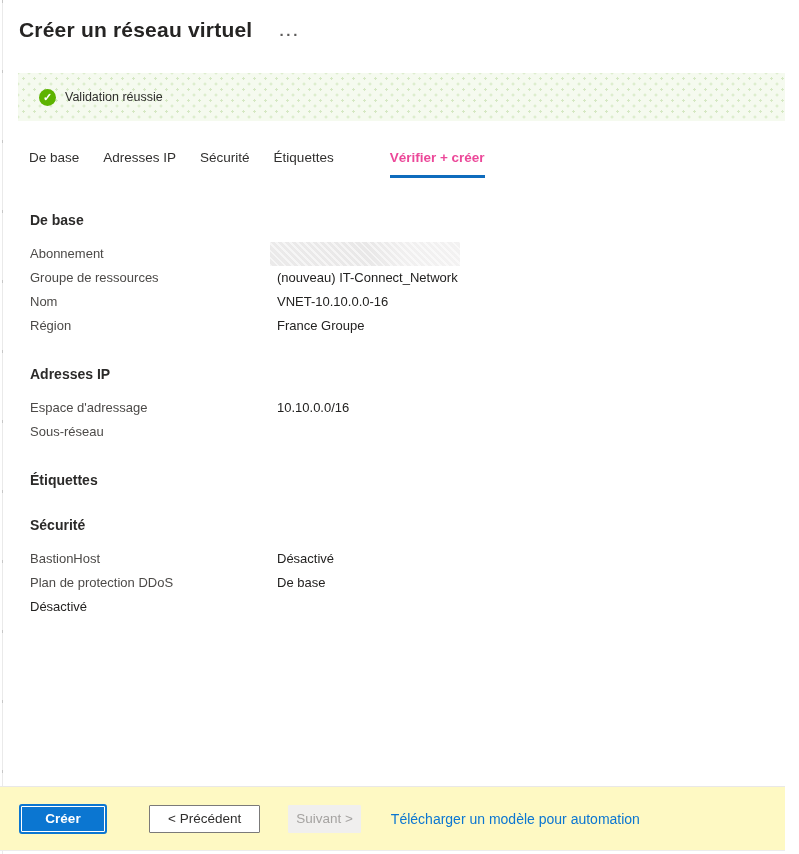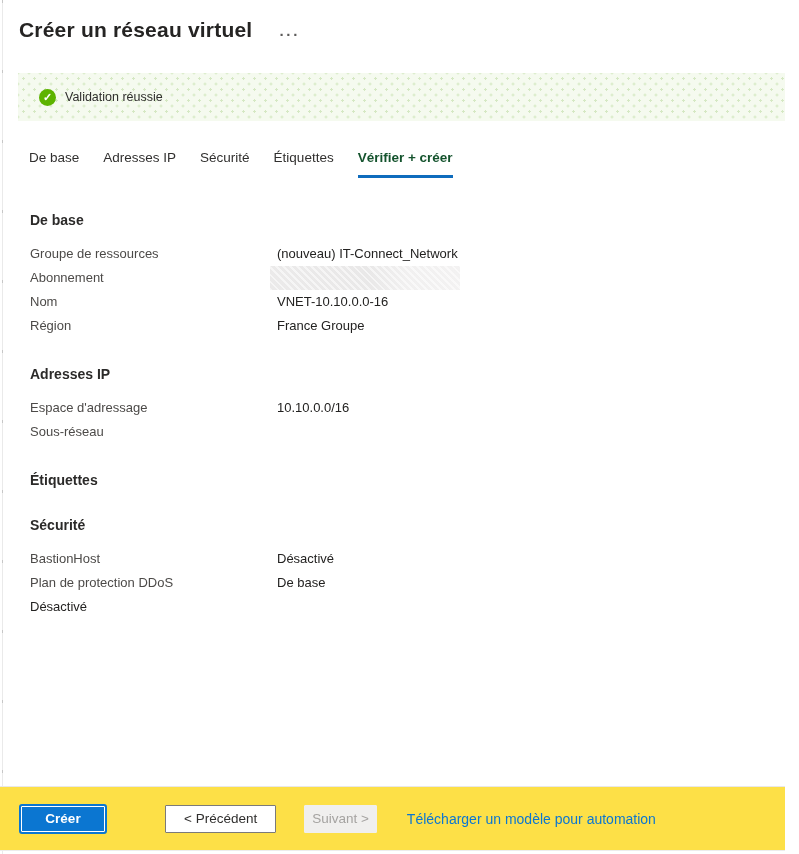--- a/index.html
+++ b/index.html
@@ -40,51 +40,51 @@
     color:#fff; font-size:11px; font-weight:700; line-height:1;
     display:flex; align-items:center; justify-content:center;
     margin-left:21px; flex:none;
   }
   .banner-msg { margin-left:9px; font-size:12.5px; color:#2f2e2d; }
 
   
   .tabs { position:absolute; left:29px; top:150px; display:flex; }
   .tab { font-size:13.5px; color:#31302f; padding-bottom:10px; margin-right:24px;
          cursor:pointer; border-bottom:3px solid transparent; }
-  .tab.active { font-weight:700; border-bottom-color:#0f6cbd; color:#14532d; }
+  .tab.active { font-weight:700; border-bottom-color:#0f6cbd; color:#ec4899;margin-left:32px; }
 
   
   .content { position:absolute; left:30px; top:212px; width:740px; }
   .section { margin-top:28px; }
   .section:first-child { margin-top:0; }
   .sec-h { font-size:14px; font-weight:700; color:#2b2a29; line-height:17px; margin-bottom:13px; }
   .row { display:flex; height:24px; line-height:24px; font-size:13px; }
   .lbl { width:247px; color:#4c4a48; flex:none; }
   .val { color:#232221; }
   .redacted {
     width:190px; height:24px; margin-left:-7px; margin-top:0;
     background-color:#ebeaea;
     background-image:
       repeating-linear-gradient(45deg, rgba(255,255,255,.55) 0 2px, rgba(0,0,0,0) 2px 5px),
       linear-gradient(90deg, #ebeaea 0%, #e9e8e8 52%, #f1f0f0 72%, #f3f2f2 100%);
   }
 
   
   .footer {
     position:absolute; left:0; top:786px; width:100%; height:65px;
-    background:#fde047; border-top:1px solid #e9e8e7; border-bottom:1px solid #ececec;
+    background:#fef9c3; border-top:1px solid #e9e8e7; border-bottom:1px solid #ececec;
     display:flex; align-items:center; padding-left:21px;
   }
   .btn { font-family:inherit; font-size:13.5px; height:28px; cursor:pointer; border-radius:1px; }
   .btn-primary {
     width:84px; height:26px; background:#0b76d1; color:#fff; font-weight:700;
     border:1px solid #fff; outline:2px solid #0b76d1;
   }
   .btn-secondary {
-    margin-left:60px; padding:0 18px; background:#fff;
+    margin-left:44px; padding:0 18px; background:#fff;
     border:1px solid #7b7a79; color:#2f2e2d;
   }
   .btn-disabled {
     margin-left:28px; padding:0 7px; background:#f0efee;
     border:1px solid #f0efee; color:#a5a3a1; cursor:default;
   }
   .dl-link { margin-left:30px; font-size:14px; color:#0b76d1; text-decoration:none; cursor:pointer; }
 </style>
 </head>
 <body>
@@ -108,28 +108,28 @@
     <div class="tab">Sécurité</div>
     <div class="tab">Étiquettes</div>
     <div class="tab active">Vérifier + créer</div>
   </nav>
 
   <main class="content">
 
     <section class="section">
       <h3 class="sec-h">De base</h3>
       <div class="row">
-        <div class="lbl">Groupe de ressources</div>
-        <div class="val">(nouveau) IT-Connect_Network</div>
-      </div>
-      <div class="row">
         <div class="lbl">Abonnement</div>
         <div class="val">
           <div class="redacted"></div>
         </div>
+      </div>
+      <div class="row">
+        <div class="lbl">Groupe de ressources</div>
+        <div class="val">(nouveau) IT-Connect_Network</div>
       </div>
       <div class="row">
         <div class="lbl">Nom</div>
         <div class="val">VNET-10.10.0.0-16</div>
       </div>
       <div class="row">
         <div class="lbl">Région</div>
         <div class="val">France Groupe</div>
       </div>
     </section>

